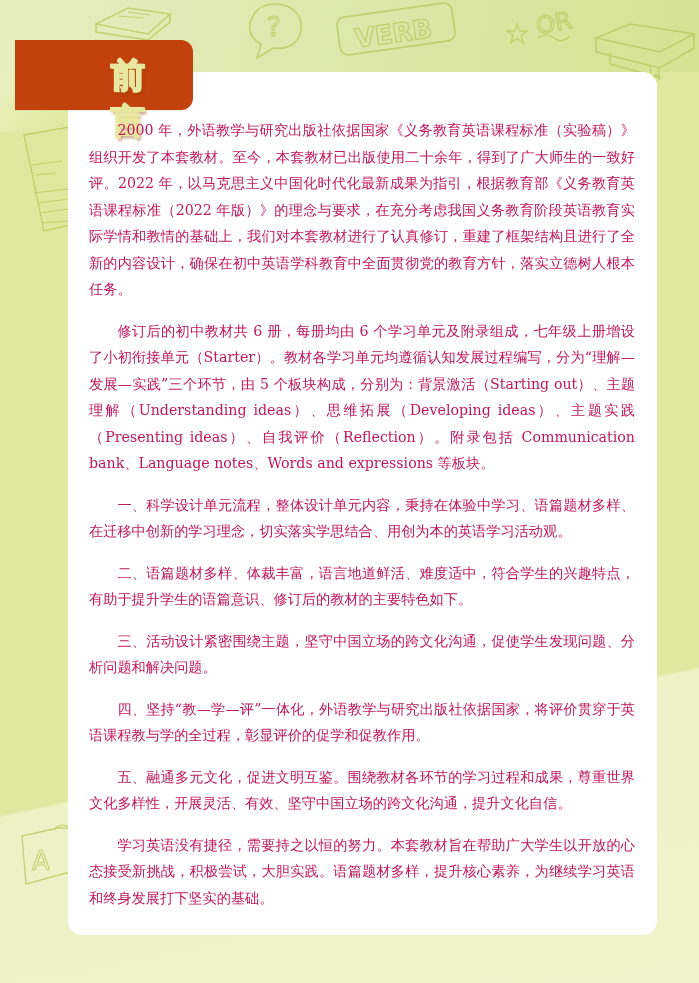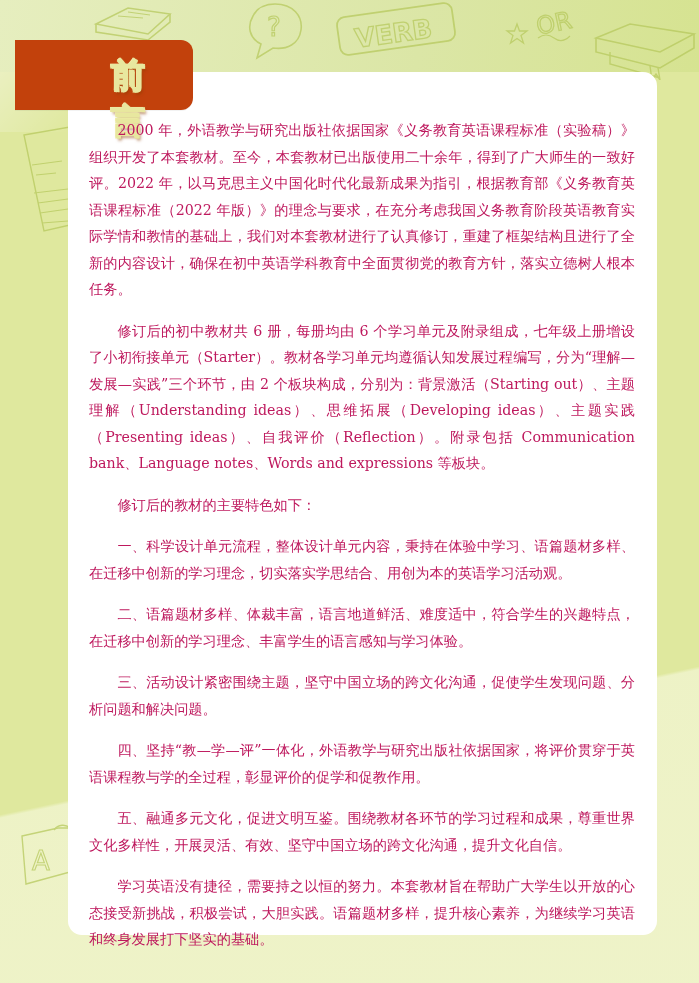--- a/index.html
+++ b/index.html
@@ -130,21 +130,20 @@
 </svg>
 
 <div class="card"></div>
 
 <div class="banner">
   <div class="banner-title">前 言</div>
 </div>
 
 <div class="content">
   <p class="para">2000 年，外语教学与研究出版社依据国家《义务教育英语课程标准（实验稿）》组织开发了本套教材。至今，本套教材已出版使用二十余年，得到了广大师生的一致好评。2022 年，以马克思主义中国化时代化最新成果为指引，根据教育部《义务教育英语课程标准（2022 年版）》的理念与要求，在充分考虑我国义务教育阶段英语教育实际学情和教情的基础上，我们对本套教材进行了认真修订，重建了框架结构且进行了全新的内容设计，确保在初中英语学科教育中全面贯彻党的教育方针，落实立德树人根本任务。</p>
-  <p class="para">修订后的初中教材共 6 册，每册均由 6 个学习单元及附录组成，七年级上册增设了小初衔接单元（Starter）。教材各学习单元均遵循认知发展过程编写，分为“理解—发展—实践”三个环节，由 2 个板块构成，分别为：背景激活（Starting out）、主题理解（Understanding ideas）、思维拓展（Developing ideas）、主题实践（Presenting ideas）、自我评价（Reflection）。附录包括 Communication bank、Language notes、Words and expressions 等板块。</p>
-  <p class="para">修订后的教材的主要特色如下：</p>
+  <p class="para">修订后的初中教材共 6 册，每册均由 6 个学习单元及附录组成，七年级上册增设了小初衔接单元（Starter）。教材各学习单元均遵循认知发展过程编写，分为“理解—发展—实践”三个环节，由 5 个板块构成，分别为：背景激活（Starting out）、主题理解（Understanding ideas）、思维拓展（Developing ideas）、主题实践（Presenting ideas）、自我评价（Reflection）。附录包括 Communication bank、Language notes、Words and expressions 等板块。</p>
   <p class="para">一、科学设计单元流程，整体设计单元内容，秉持在体验中学习、语篇题材多样、在迁移中创新的学习理念，切实落实学思结合、用创为本的英语学习活动观。</p>
-  <p class="para">二、语篇题材多样、体裁丰富，语言地道鲜活、难度适中，符合学生的兴趣特点，在迁移中创新的学习理念、丰富学生的语言感知与学习体验。</p>
+  <p class="para">二、语篇题材多样、体裁丰富，语言地道鲜活、难度适中，符合学生的兴趣特点，有助于提升学生的语篇意识、修订后的教材的主要特色如下。</p>
   <p class="para">三、活动设计紧密围绕主题，坚守中国立场的跨文化沟通，促使学生发现问题、分析问题和解决问题。</p>
   <p class="para">四、坚持“教—学—评”一体化，外语教学与研究出版社依据国家，将评价贯穿于英语课程教与学的全过程，彰显评价的促学和促教作用。</p>
   <p class="para">五、融通多元文化，促进文明互鉴。围绕教材各环节的学习过程和成果，尊重世界文化多样性，开展灵活、有效、坚守中国立场的跨文化沟通，提升文化自信。</p>
   <p class="para">学习英语没有捷径，需要持之以恒的努力。本套教材旨在帮助广大学生以开放的心态接受新挑战，积极尝试，大胆实践。语篇题材多样，提升核心素养，为继续学习英语和终身发展打下坚实的基础。</p>
 </div>
 
 </body></html>

